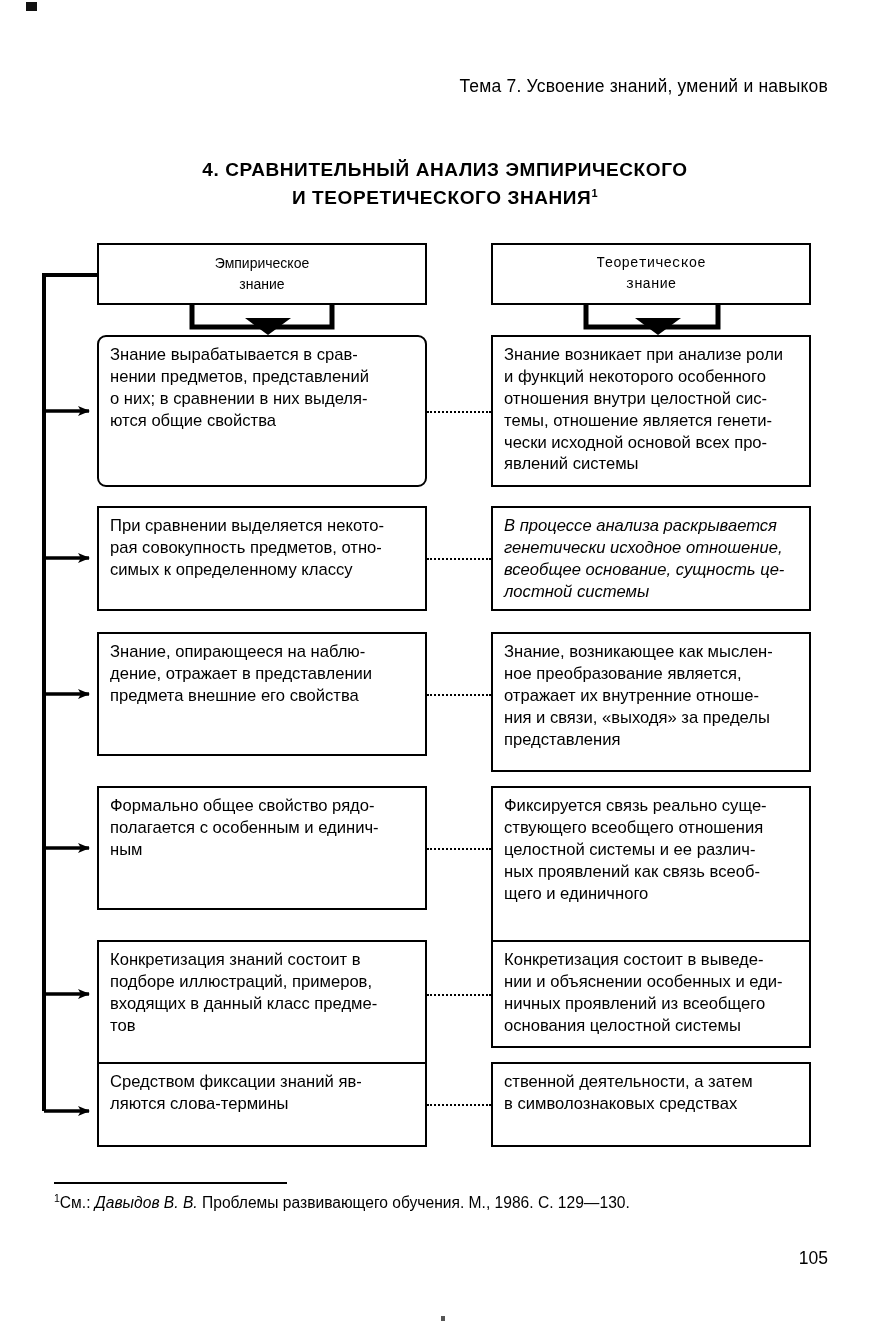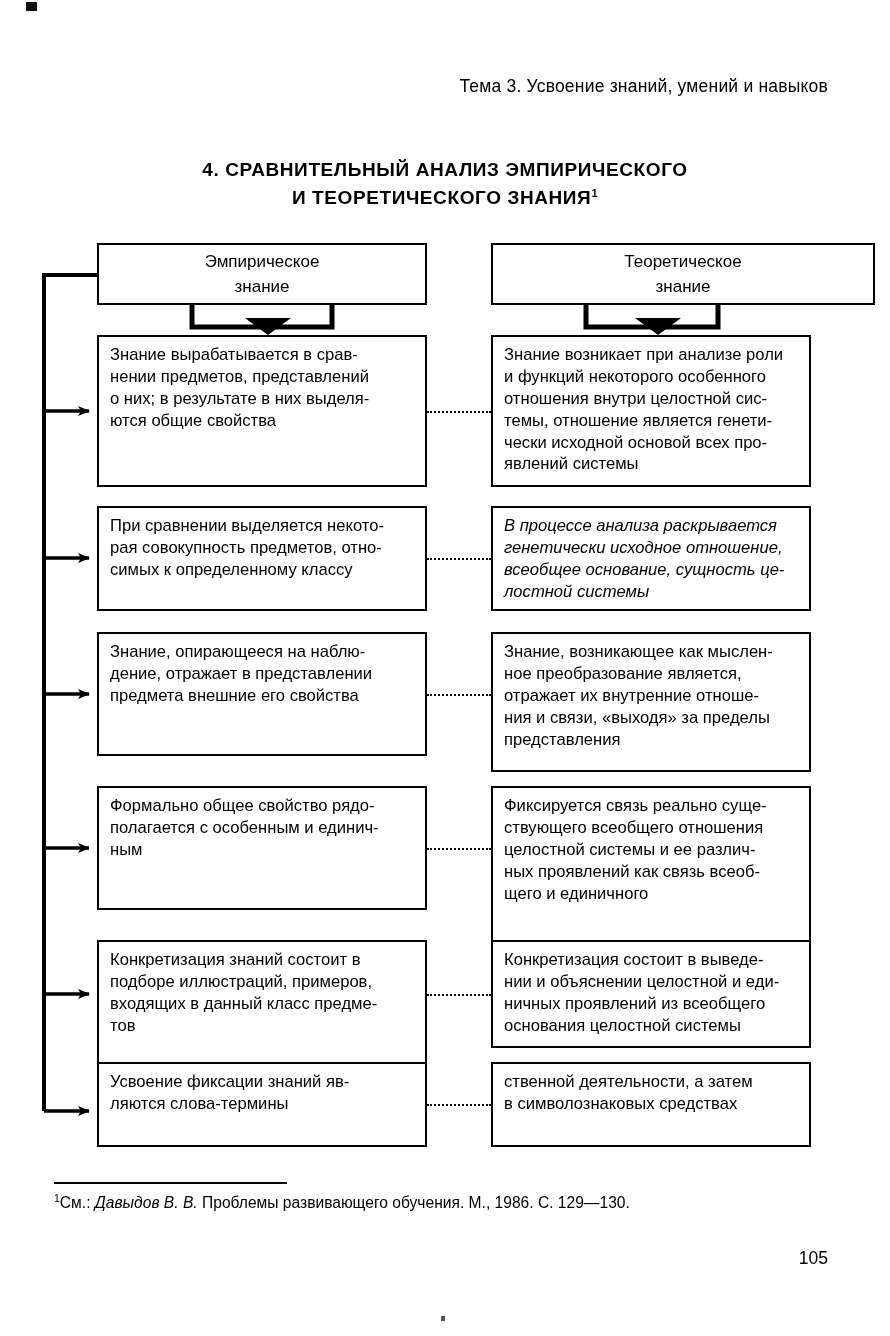--- a/index.html
+++ b/index.html
@@ -73,21 +73,21 @@
     border: 2px solid #000;
     background: #fff;
     box-sizing: border-box;
   }
 
   .head-box {
     display: flex;
     align-items: center;
     justify-content: center;
     text-align: center;
-    font-size: 17px;
+    font-size: 14px;
     line-height: 1.5;
   }
 
   .cell-box {
     padding: 7px 9px 4px 11px;
     font-size: 16.6px;
     line-height: 1.32;
   }
   .cell-box .txt { display: block; }
 
@@ -141,49 +141,49 @@
     background: #555;
   }
 </style>
 </head>
 <body>
 
 <div class="page">
 
   <div class="corner-mark"></div>
 
-  <div class="running-head">Тема 3. Усвоение знаний, умений и навыков</div>
+  <div class="running-head">Тема 7. Усвоение знаний, умений и навыков</div>
 
   <div class="doc-title">
     <span>4. СРАВНИТЕЛЬНЫЙ АНАЛИЗ ЭМПИРИЧЕСКОГО</span>
     <span class="ln2">
       <span>И ТЕОРЕТИЧЕСКОГО ЗНАНИЯ</span><sup>1</sup>
     </span>
   </div>
 
   <div class="diagram">
 
     <div class="box head-box" style="left:97px; top:243px; width:330px; height:62px;">
       <div>
         <span>Эмпирическое</span><br>
         <span>знание</span>
       </div>
     </div>
 
-    <div class="box head-box" style="left:491px; top:243px; width:384px; height:62px;">
+    <div class="box head-box" style="left:491px; top:243px; width:320px; height:62px;font-family:Liberation Mono, monospace;">
       <div>
         <span>Теоретическое</span><br>
         <span>знание</span>
       </div>
     </div>
 
-    <div class="box cell-box" style="left:97px; top:335px; width:330px; height:152px;">
+    <div class="box cell-box" style="left:97px; top:335px; width:330px; height:152px;border-radius:9px;">
       <span class="txt">Знание вырабатывается в срав-</span>
       <span class="txt">нении предметов, представлений</span>
-      <span class="txt">о них; в результате в них выделя-</span>
+      <span class="txt">о них; в сравнении в них выделя-</span>
       <span class="txt">ются общие свойства</span>
     </div>
     <div class="box cell-box" style="left:491px; top:335px; width:320px; height:152px;">
       <span class="txt">Знание возникает при анализе роли</span>
       <span class="txt">и функций некоторого особенного</span>
       <span class="txt">отношения внутри целостной сис-</span>
       <span class="txt">темы, отношение является генети-</span>
       <span class="txt">чески исходной основой всех про-</span>
       <span class="txt">явлений системы</span>
     </div>
@@ -227,27 +227,27 @@
     </div>
 
     <div class="box cell-box" style="left:97px; top:940px; width:330px; height:124px;">
       <span class="txt">Конкретизация знаний состоит в</span>
       <span class="txt">подборе иллюстраций, примеров,</span>
       <span class="txt">входящих в данный класс предме-</span>
       <span class="txt">тов</span>
     </div>
     <div class="box cell-box" style="left:491px; top:940px; width:320px; height:108px;">
       <span class="txt">Конкретизация состоит  в выведе-</span>
-      <span class="txt">нии и объяснении целостной и еди-</span>
+      <span class="txt">нии и объяснении особенных и еди-</span>
       <span class="txt">ничных проявлений из всеобщего</span>
       <span class="txt">основания целостной системы</span>
     </div>
 
     <div class="box cell-box" style="left:97px; top:1062px; width:330px; height:85px;">
-      <span class="txt">Усвоение фиксации знаний яв-</span>
+      <span class="txt">Средством фиксации знаний яв-</span>
       <span class="txt">ляются слова-термины</span>
     </div>
     <div class="box cell-box" style="left:491px; top:1062px; width:320px; height:85px;">
       <span class="txt">ственной деятельности, а затем</span>
       <span class="txt">в символознаковых средствах</span>
     </div>
 
     <div class="dotted-link" style="left:427px; top:411px; width:64px;"></div>
     <div class="dotted-link" style="left:427px; top:558px; width:64px;"></div>
     <div class="dotted-link" style="left:427px; top:694px; width:64px;"></div>

